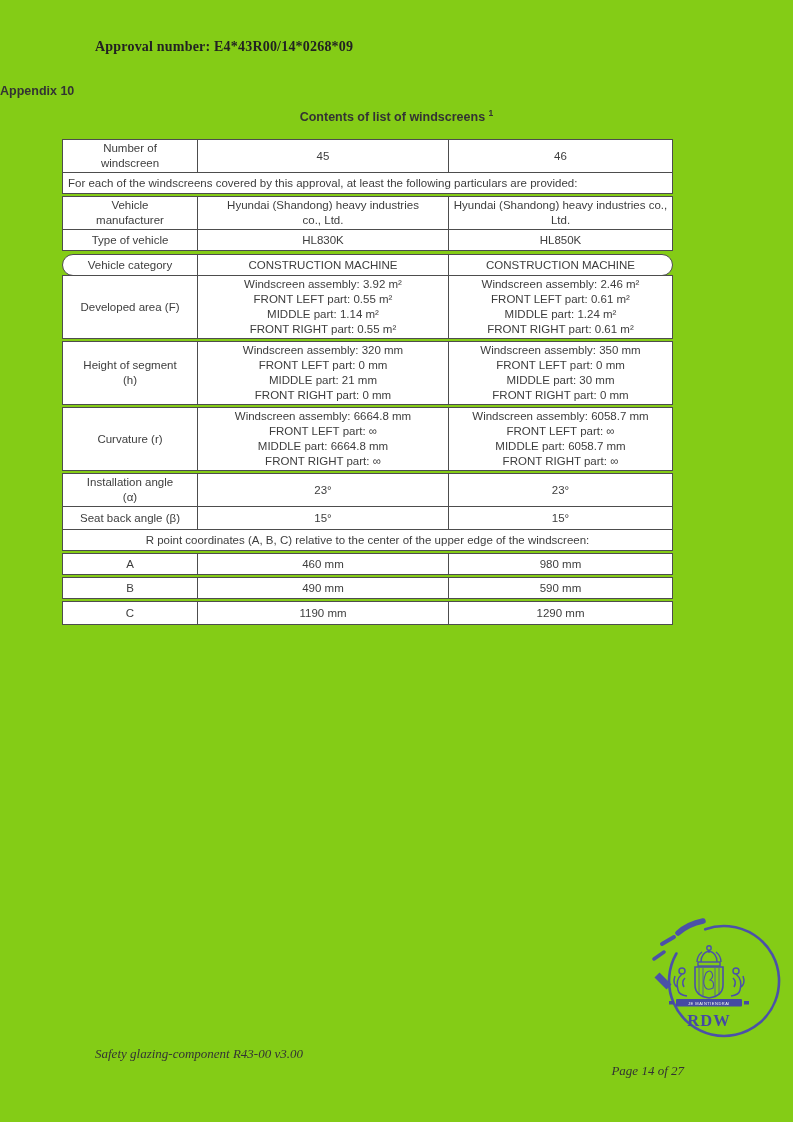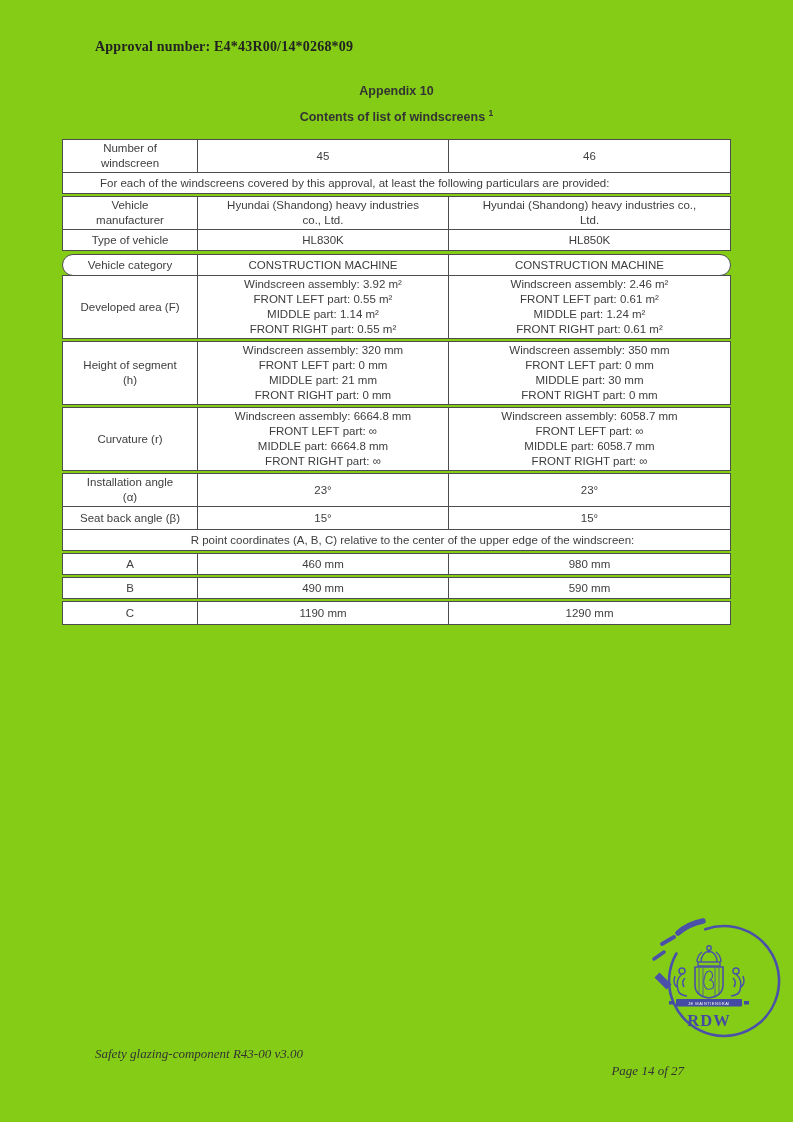--- a/index.html
+++ b/index.html
@@ -6,31 +6,31 @@
   .page {
     position:relative; width:793px; height:1122px; background:#84cc16;
     font-family:"Liberation Sans", sans-serif; overflow:hidden;
   }
   .approval {
     position:absolute; left:95px; top:39px;
     font-family:"Liberation Serif", serif; font-weight:bold;
     font-size:14px; color:#222222; letter-spacing:0.2px;
   }
   .appendix {
-    position:absolute; left:0; top:84px; width:793px; text-align:center;
+    position:absolute; left:0; top:84px; width:793px; text-align:left;
     font-weight:bold; font-size:12.5px; color:#333333;
   }
   .contents-title {
     position:absolute; left:0; top:108px; width:793px; text-align:center;
     font-weight:bold; font-size:12.5px; color:#333333;
   }
   .contents-title sup { font-size:8.5px; }
 
   .doc-table {
-    position:absolute; left:62px; top:139px; width:669px;
+    position:absolute; left:62px; top:139px; width:611px;
     font-size:11.5px; line-height:15px; color:#3d3d3d;
   }
   .sec {
     display:flex; box-sizing:border-box; border:1px solid #4d4d4d;
     background:#ffffff; align-items:stretch;
   }
   .sec.merge { margin-top:-1px; }
   .sec.gap   { margin-top:2px; }
   .sec.gap3  { margin-top:3px;border-radius:11px; }
   .h22 { min-height:22px; }
@@ -38,21 +38,21 @@
   .h34 { min-height:34px; }
   .h62 { min-height:62px; }
   .c {
     box-sizing:border-box; display:flex; flex-direction:column;
     justify-content:center; align-items:center; text-align:center;
     padding:1px 4px; white-space:pre-line;
   }
   .c.l { width:134px; }
   .c.m { width:251px; border-left:1px solid #4d4d4d; }
   .c.r { flex:1; border-left:1px solid #4d4d4d; }
-  .c.f { width:100%;margin-left:32px; }
+  .c.f { width:100%; }
   .c.f.left { align-items:flex-start; text-align:left; padding-left:5px; }
 
   .footer-left, .footer-right {
     position:absolute; top:1046px;
     font-family:"Liberation Serif", serif; font-style:italic;
     font-size:13px; color:#333333;
   }
   .footer-left { left:95px; }
   .footer-right { right:109px;margin-top:17px; }
 

